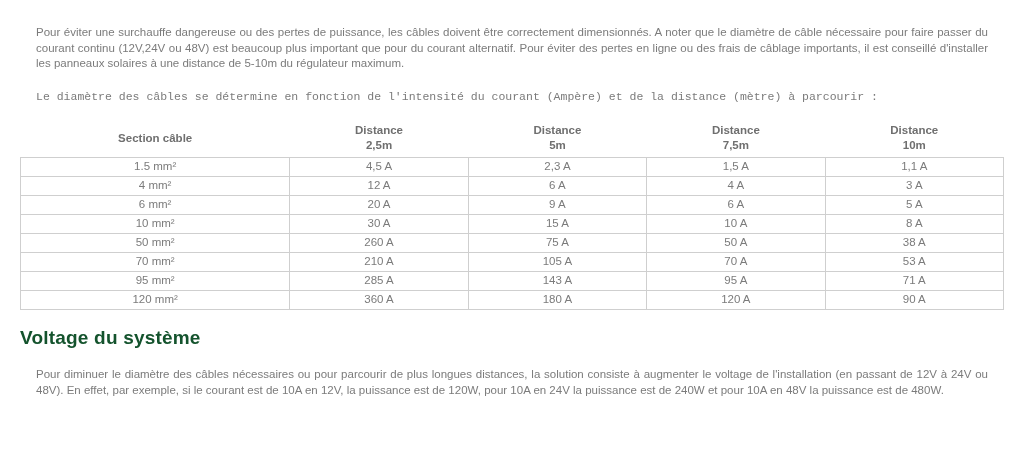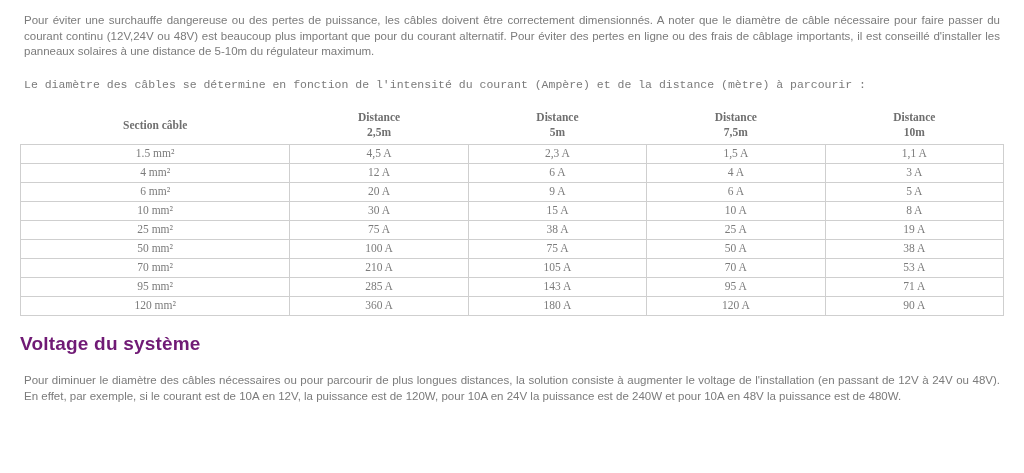--- a/index.html
+++ b/index.html
@@ -12,37 +12,36 @@
     font-family: "Liberation Sans", sans-serif;
     color: #7b7b7b;
     overflow: hidden;
   }
   .page {
     padding: 9px 20px 0 20px;
   }
   .para {
     font-size: 11.5px;
     line-height: 15.5px;
-    margin: 4px;
+    margin: 16px;
     text-align: justify;
     color: #7b7b7b;
   }
   .para.single {
     text-align: left;
   }
   .table-intro {
     margin-top: 17px;
     font-family: Liberation Mono, monospace;
   }
   table.cable-table {
     width: 100%;
     margin-top: 15px;
     border-collapse: collapse;
     table-layout: fixed;
-    font-family: Liberation Serif, serif;
   }
   table.cable-table col.c-section { width: 27.4%; }
   table.cable-table col.c-dist { width: 18.15%; }
   table.cable-table thead th {
     border: none;
     font-size: 11.5px;
     font-weight: bold;
     color: #6f6f6f;
     text-align: center;
     vertical-align: middle;
@@ -56,21 +55,21 @@
     text-align: center;
     padding: 2px 4px 3px 4px;
     height: 19px;
     line-height: 13px;
   }
   h2.section-heading {
     margin: 17px 0 18px 0;
     font-size: 19px;
     line-height: 22px;
     font-weight: bold;
-    color: #701a75;
+    color: #14532d;
     letter-spacing: 0.2px;
   }
 </style>
 </head>
 <body>
 
 <div class="page">
 
   <p class="para">Pour éviter une surchauffe dangereuse ou des pertes de puissance, les câbles doivent être correctement dimensionnés. A noter que le diamètre de câble nécessaire pour faire passer du courant continu (12V,24V ou 48V) est beaucoup plus important que pour du courant alternatif. Pour éviter des pertes en ligne ou des frais de câblage importants, il est conseillé d'installer les panneaux solaires à une distance de 5-10m du régulateur maximum.</p>
 
@@ -128,29 +127,22 @@
           <td>5 A</td>
         </tr>
         <tr>
           <td>10 mm²</td>
           <td>30 A</td>
           <td>15 A</td>
           <td>10 A</td>
           <td>8 A</td>
         </tr>
         <tr>
-          <td>25 mm²</td>
-          <td>75 A</td>
-          <td>38 A</td>
-          <td>25 A</td>
-          <td>19 A</td>
-        </tr>
-        <tr>
           <td>50 mm²</td>
-          <td>100 A</td>
+          <td>260 A</td>
           <td>75 A</td>
           <td>50 A</td>
           <td>38 A</td>
         </tr>
         <tr>
           <td>70 mm²</td>
           <td>210 A</td>
           <td>105 A</td>
           <td>70 A</td>
           <td>53 A</td>

